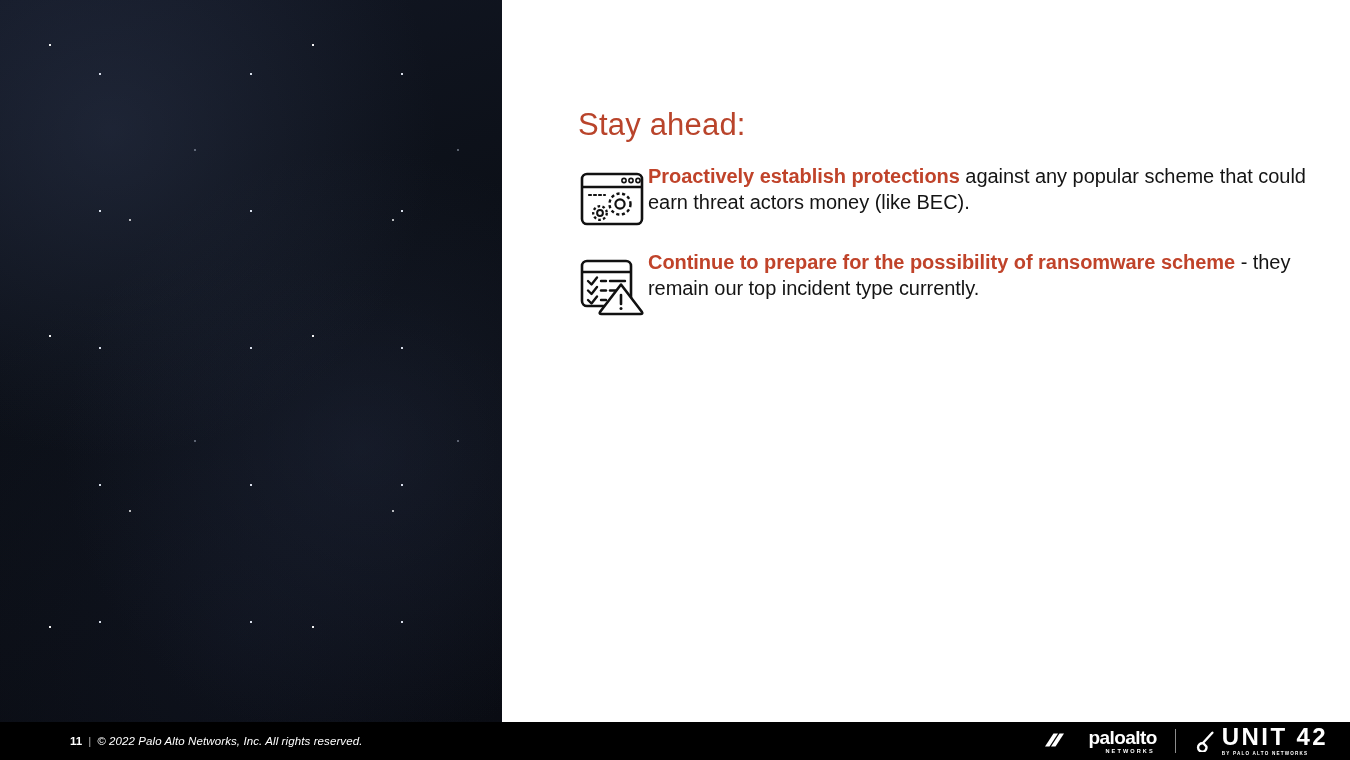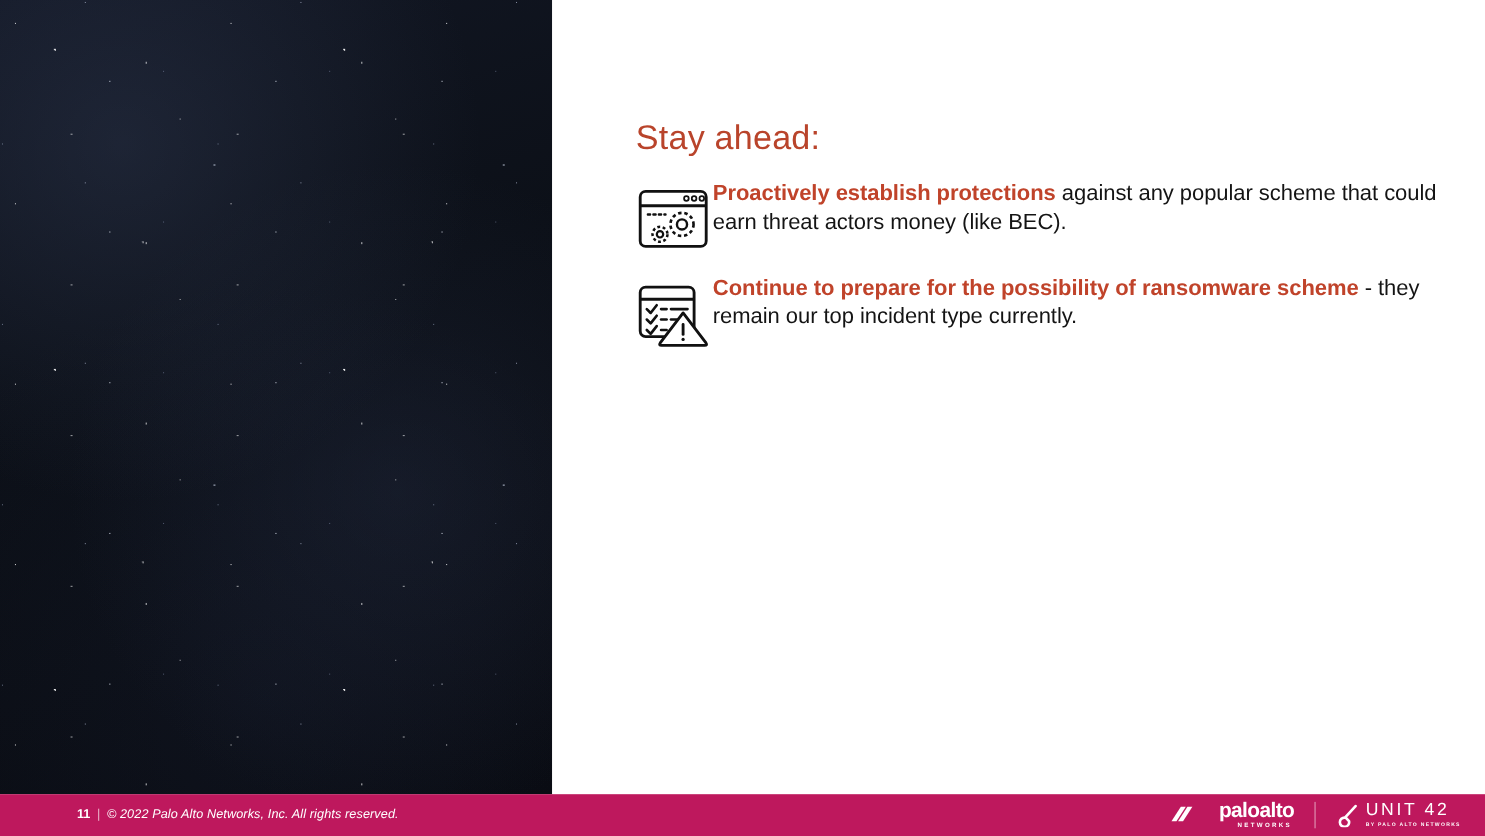--- a/index.html
+++ b/index.html
@@ -141,21 +141,21 @@
     font-weight: bold;
   }
 
   
   #footer {
     position: absolute;
     left: 0;
     top: 722px;
     width: 1350px;
     height: 38px;
-    background: #be185d;
+    background: #000000;
     display: flex;
     align-items: center;
     justify-content: space-between;
   }
   #footer-left {
     display: flex;
     align-items: center;
     margin-left: 70px;
     color: #ffffff;
     font-size: 11.5px;
@@ -217,22 +217,22 @@
     align-items: center;
   }
   #unit42-word {
     margin-left: 6px;
     display: flex;
     flex-direction: column;
     align-items: flex-start;
   }
   #unit42-name {
     color: #ffffff;
-    font-size: 16px;
-    font-weight: normal;
+    font-size: 24px;
+    font-weight: bold;
     letter-spacing: 2.4px;
     line-height: 1;
   }
   #unit42-sub {
     color: #ffffff;
     font-size: 4.6px;
     font-weight: bold;
     letter-spacing: 1.2px;
     line-height: 1;
     margin-top: 3px;

